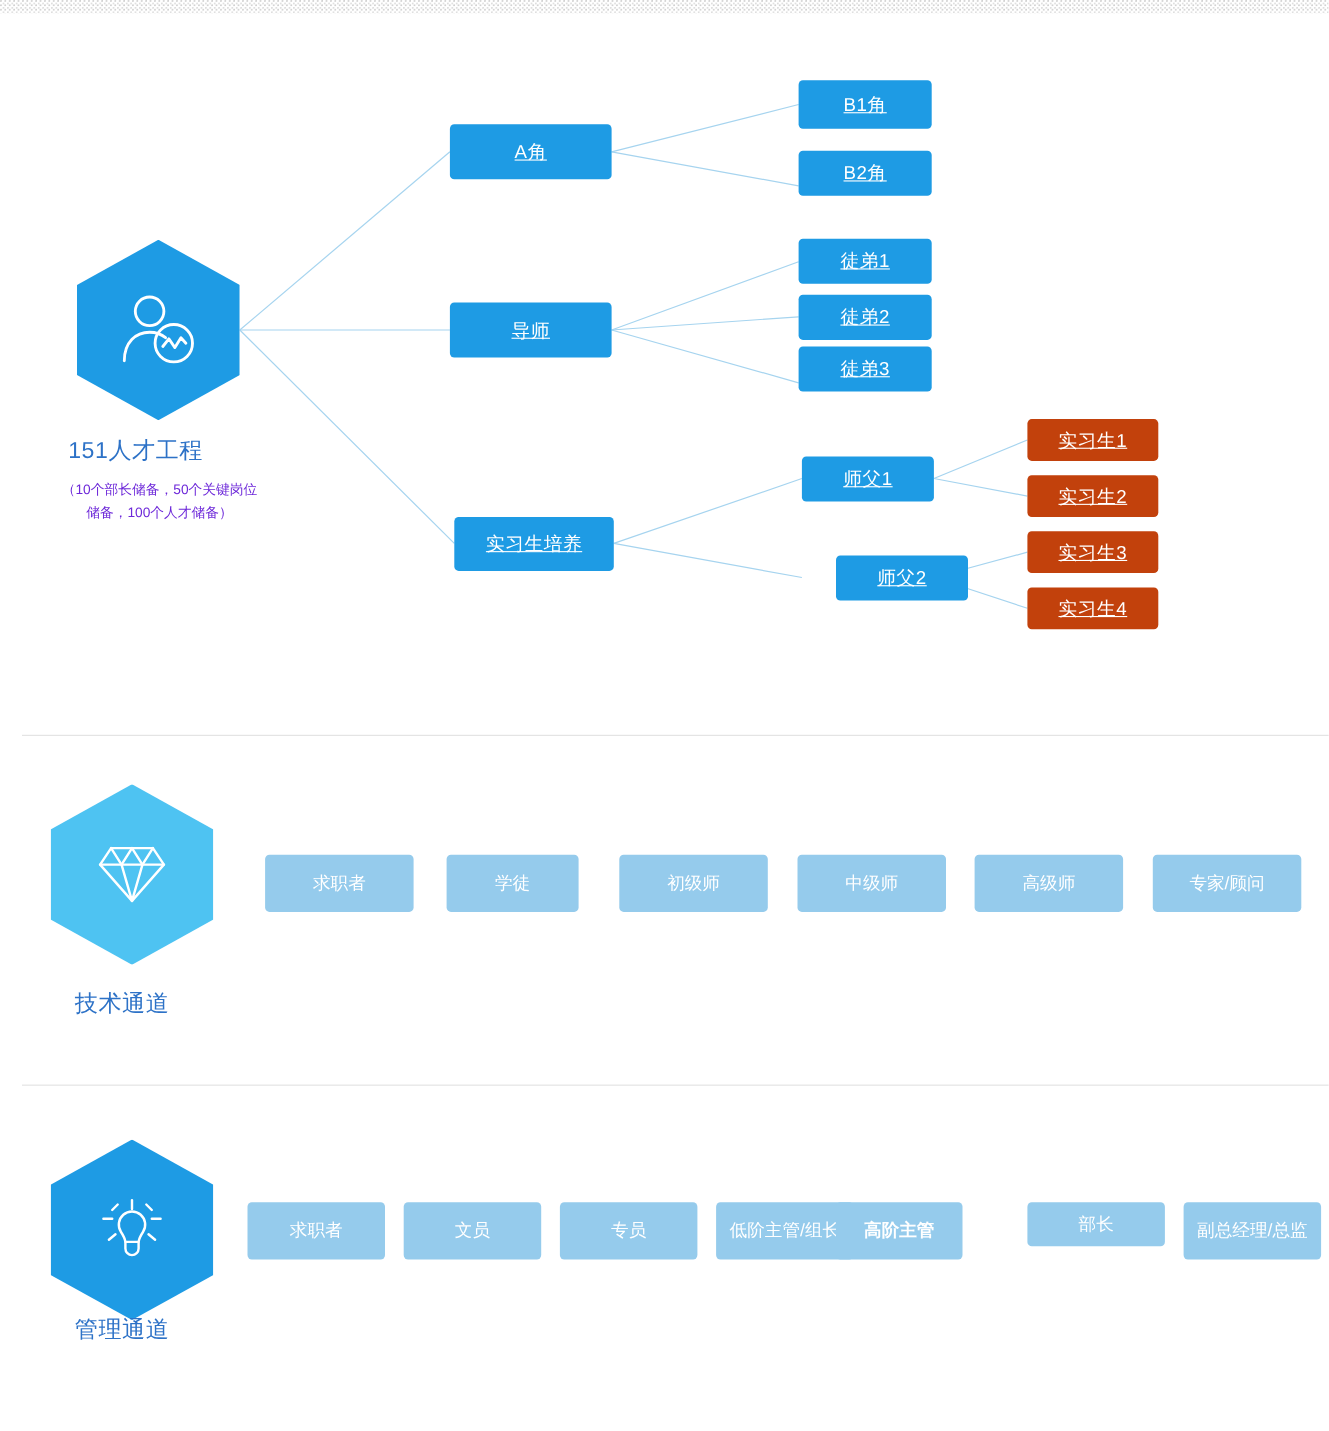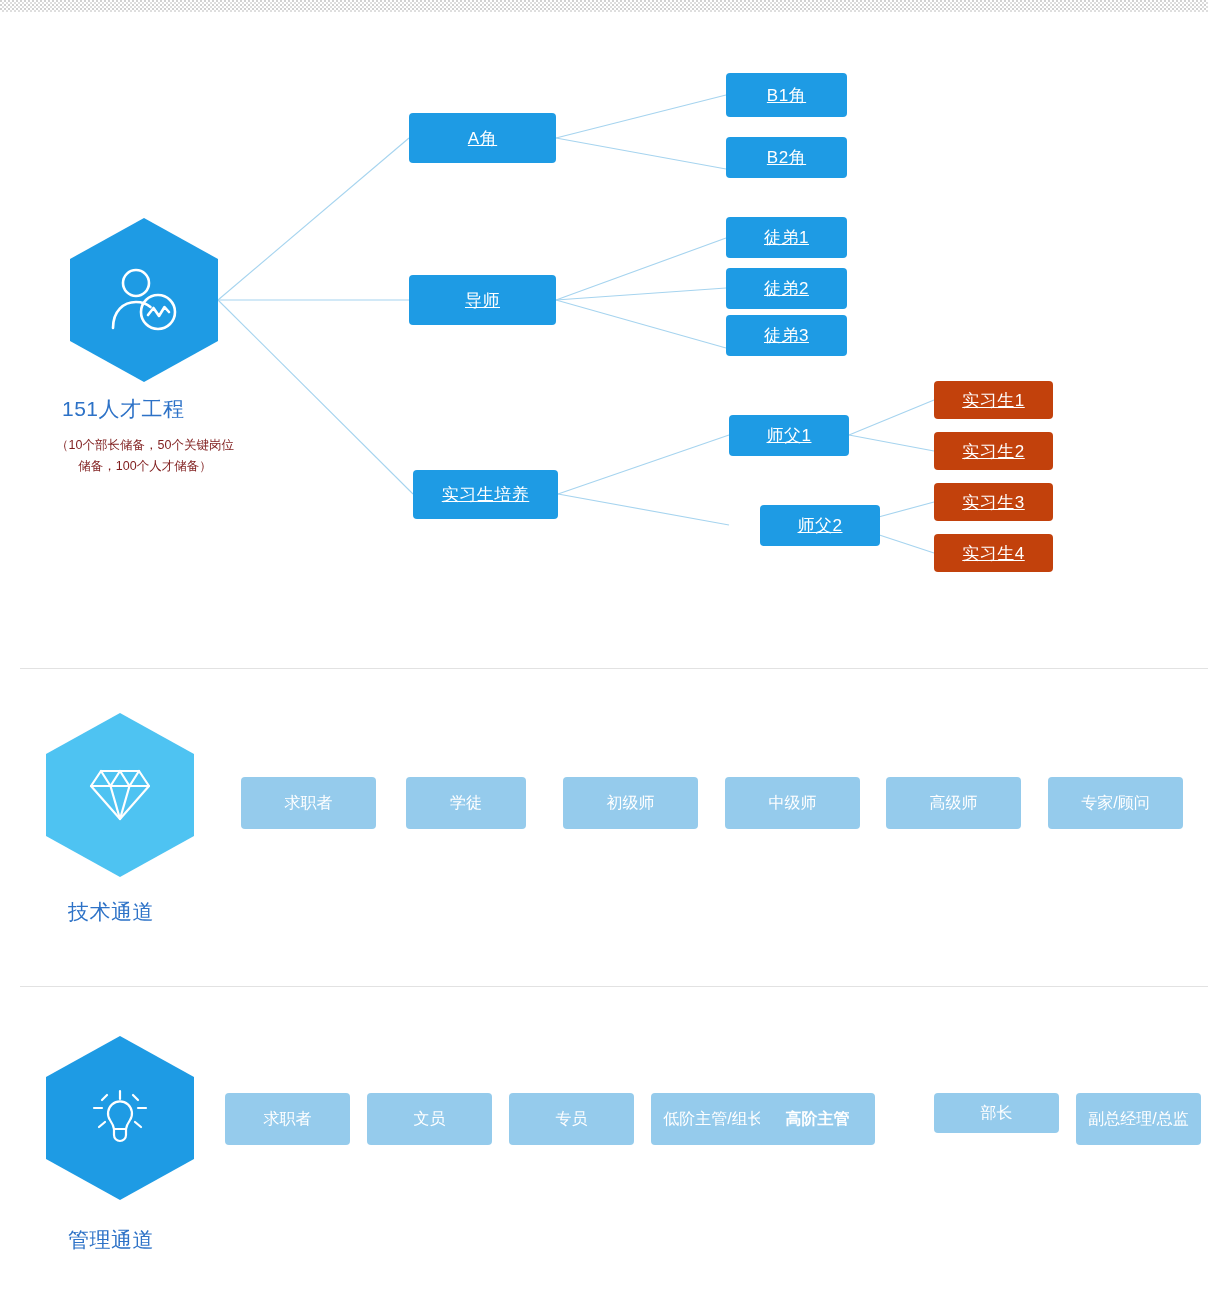--- a/index.html
+++ b/index.html
@@ -48,21 +48,21 @@
   
   .hex-title {
     position: absolute;
     color: #2d72c7;
     font-size: 21px;
     letter-spacing: 0.5px;
     white-space: nowrap;
   }
   .hex-sub {
     position: absolute;
-    color: #7f1d1d;
+    color: #6d28d9;
     font-size: 12.5px;
     line-height: 21px;
     text-align: center;
     white-space: pre-line;
   }
 
   
   .node {
     position: absolute;
     display: flex;
@@ -204,21 +204,21 @@
         <path d="M32 5 L32 13"></path>
         <path d="M14 22 L6 22"></path>
         <path d="M50 22 L58 22"></path>
         <path d="M19 9 L14 14"></path>
         <path d="M45 9 L50 14"></path>
         <path d="M17 36 L11 41"></path>
         <path d="M47 36 L53 41"></path>
       </svg>
     </span>
   </div>
-  <div class="hex-title" style="left:68px; top:1226px;">管理通道</div>
+  <div class="hex-title" style="left:68px; top:1194px;">管理通道</div>
 
   <div class="pill" style="left:225px; top:1093px; width:125px; height:52px;">求职者</div>
   <div class="pill" style="left:367px; top:1093px; width:125px; height:52px;">文员</div>
   <div class="pill" style="left:509px; top:1093px; width:125px; height:52px;">专员</div>
   <div class="pill" style="left:651px; top:1093px; width:125px; height:52px;">低阶主管/组长</div>
   <div class="pill" style="left:760px; top:1093px; width:115px; height:52px;font-weight:bold;">高阶主管</div>
   <div class="pill" style="left:934px; top:1093px; width:125px; height:40px;">部长</div>
   <div class="pill" style="left:1076px; top:1093px; width:125px; height:52px;">副总经理/总监</div>
 
 </div>

